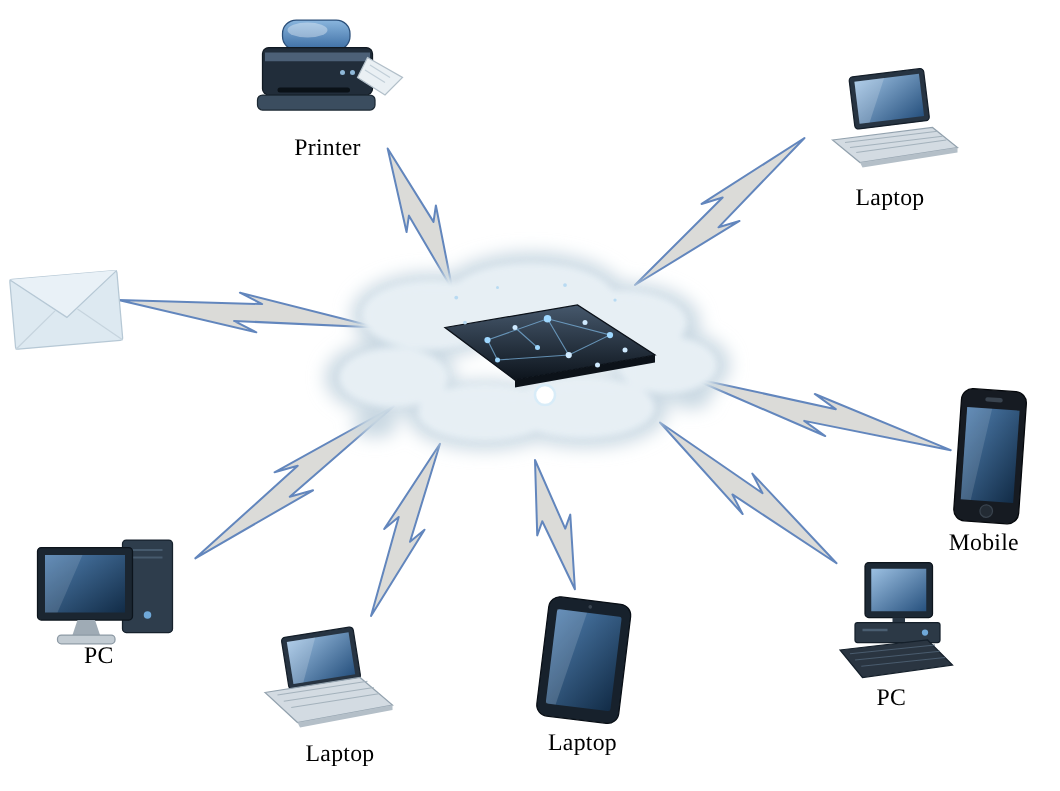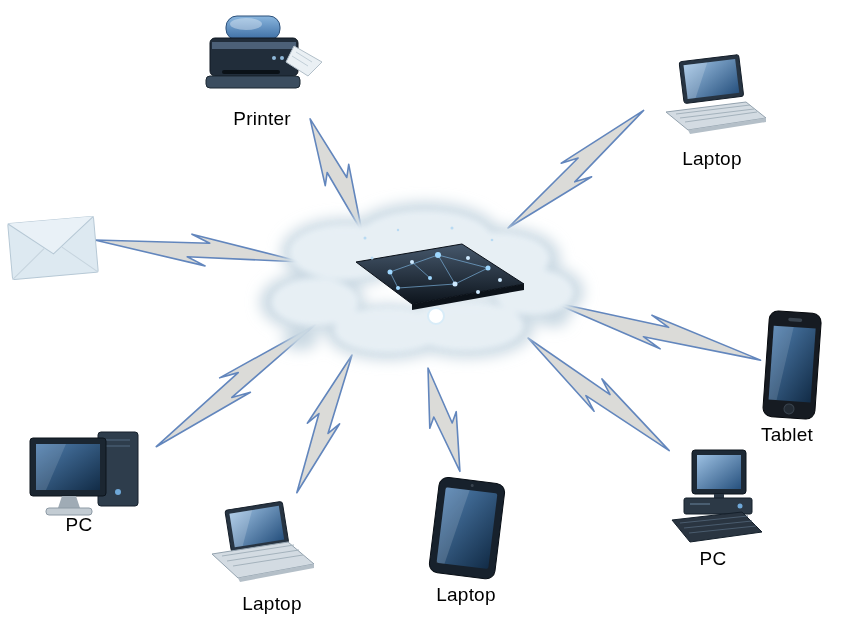--- a/index.html
+++ b/index.html
@@ -1,21 +1,21 @@
 <!DOCTYPE html>
 <html><head>
 <meta charset="utf-8">
 <style>
   html,body { margin:0; padding:0; background:#ffffff; }
   .canvas {
     position:relative;
     width:848px; height:633px;
     background:#ffffff;
     overflow:hidden;
-    font-family:Liberation Sans, sans-serif;
+    font-family:Liberation Serif, serif;
   }
   .diagram-svg { position:absolute; left:0; top:0; }
   .lbl {
     position:absolute;
     transform:translateX(-50%);
     font-size:19px;
     color:#000;
     white-space:nowrap;
     letter-spacing:0.2px;
   }
@@ -183,19 +183,19 @@
     <rect x="684" y="498" width="68" height="16" rx="2" fill="#2c3946" stroke="#15202b"></rect>
     <path d="M690,504 h20" stroke="#4a5e71" stroke-width="2" fill="none"></path>
     <circle cx="740" cy="506" r="2.5" fill="#6fa8d8"></circle>
     <polygon points="672,520 742,512 762,532 690,542" fill="#2a3541" stroke="#15202b"></polygon>
     <path d="M680,523 L748,516 M684,528 L752,521 M689,533 L756,526" stroke="#4a5c6e" stroke-width="1" fill="none"></path>
   </g>
 </svg>
 
 <div class="lbl" style="left:262px; top:108px">Printer</div>
 <div class="lbl" style="left:712px; top:148px">Laptop</div>
-<div class="lbl" style="left:787px; top:424px">Tablet</div>
+<div class="lbl" style="left:787px; top:424px">Mobile</div>
 <div class="lbl" style="left:79px;  top:514px">PC</div>
 <div class="lbl" style="left:272px; top:593px">Laptop</div>
 <div class="lbl" style="left:466px; top:584px">Laptop</div>
 <div class="lbl" style="left:713px; top:548px">PC</div>
 
 </div>
 
 </body></html>

